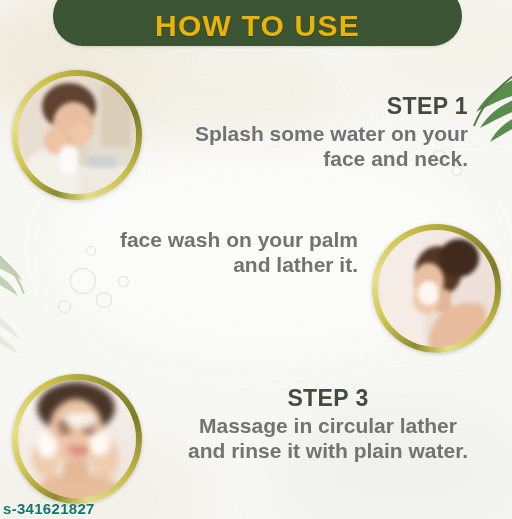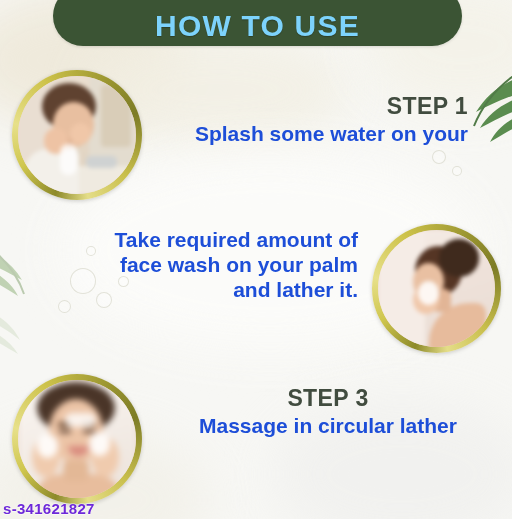--- a/index.html
+++ b/index.html
@@ -47,21 +47,21 @@
     position:absolute;
     left:53px; top:-14px;
     width:409px; height:60px;
     background:#3b5434;
     border-radius:30px;
     display:flex; align-items:flex-end; justify-content:center;
     padding-bottom:5px;
     box-shadow:0 1px 3px rgba(0,0,0,.12);
   }
   #how-to-use-title {
-    color:#7dd3fc;
+    color:#eab308;
     font-size:30px;
     font-weight:bold;
     letter-spacing:1.2px;
     line-height:1;
     text-shadow:0 1px 1px rgba(0,0,0,.25);
   }
 
   
   .photo-circle {
     position:absolute;
@@ -147,37 +147,37 @@
 
   .step-heading {
     color:#414c3f;
     font-size:23px;
     font-weight:bold;
     letter-spacing:.4px;
     line-height:1.1;
     margin-bottom:3px;
   }
   .step-body {
-    color:#1d4ed8;
+    color:#737373;
     font-size:21px;
     font-weight:bold;
     line-height:1.18;
   }
 
   #step-block-1 { left:168px; top:94px;  width:300px; text-align:right; }
   #step-block-2 { left:68px;  top:228px; width:290px; text-align:right; }
   #step-block-3 { left:168px; top:386px; width:320px; text-align:center; }
 
   
   #watermark {
     position:absolute;
     left:3px; bottom:2px;
     font-size:15px;
     font-weight:bold;
-    color:#6d28d9;
+    color:#0f766e;
     letter-spacing:.3px;
     text-shadow:
       0 1px 0 rgba(255,255,255,.6),
       0 -1px 0 rgba(255,255,255,.35);
   }
 </style>
 </head>
 <body>
 
 <div id="bg-wash">
@@ -277,31 +277,32 @@
       <div class="sc-el foam-r"></div>
       <div class="sc-el foam-c"></div>
     </div>
   </div>
 </div>
 
 <div id="step-block-1" class="step-block">
   <div class="step-heading">STEP 1</div>
   <div class="step-body">
     <div>Splash some water on your</div>
+    <div>face and neck.</div>
   </div>
 </div>
 
 <div id="step-block-2" class="step-block">
   <div class="step-body">
-    <div>Take required amount of</div>
     <div>face wash on your palm</div>
     <div>and lather it.</div>
   </div>
 </div>
 
 <div id="step-block-3" class="step-block">
   <div class="step-heading">STEP 3</div>
   <div class="step-body">
     <div>Massage in circular lather</div>
+    <div>and rinse it with plain water.</div>
   </div>
 </div>
 
 <div id="watermark">s-341621827</div>
 
 </body></html>

